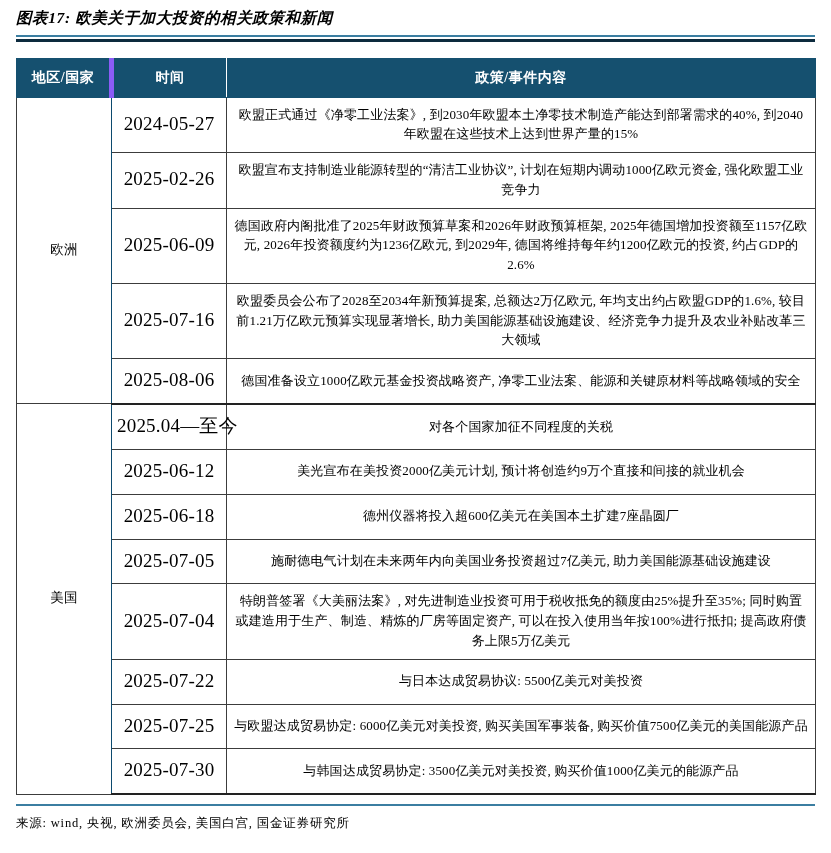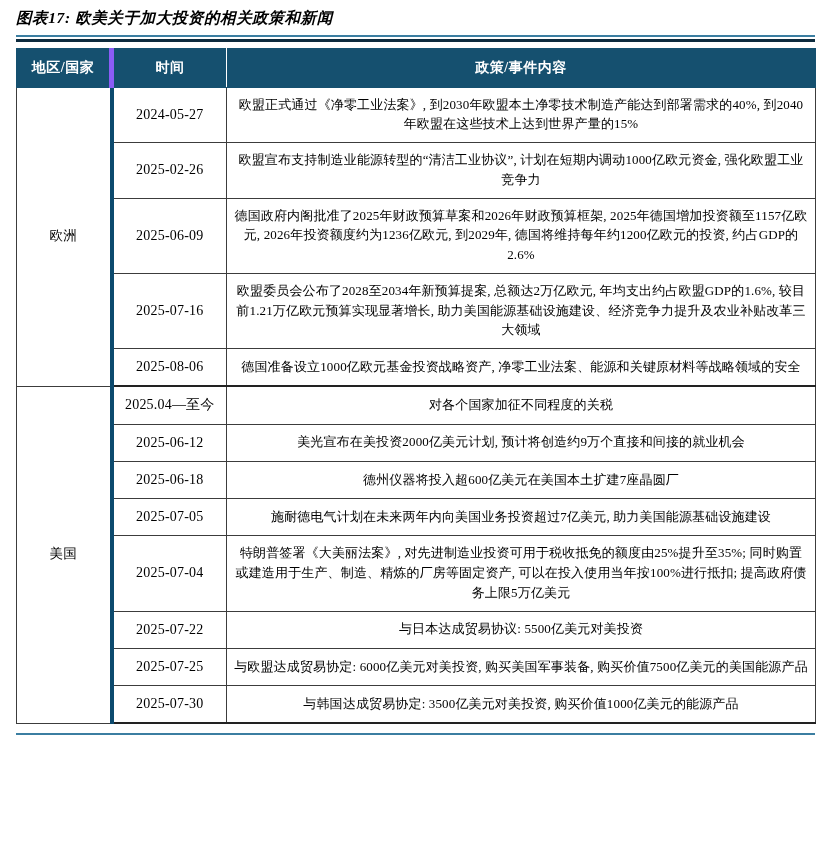--- a/index.html
+++ b/index.html
@@ -41,21 +41,21 @@
     margin: 1px 0 0 0;
   }
   .rule-dark {
     height: 3px;
     background: #0d2b3e;
     margin: 2px 0 0 0;
   }
 
   
   .tbl-wrap {
-    margin-top: 6px;
+    margin-top: 16px;
   }
   table.policy {
     border-collapse: collapse;
     width: 799px;
     table-layout: fixed;
     font-size: 13px;
   }
   table.policy col.c-region { width: 95px; }
   table.policy col.c-date   { width: 115px; }
   table.policy col.c-body   { width: 589px; }
@@ -87,38 +87,38 @@
     letter-spacing: 0.15px;
   }
   td.region {
     text-align: center;
     border-left: 1px solid #3c3c3c;
     font-size: 13.5px;
   }
   td.date {
     text-align: center;
     white-space: nowrap;
-    font-size: 14px;
+    font-size: 19px;
     letter-spacing: 0.2px;
   }
   td.body {
     text-align: center;
     padding-left: 7px;
     padding-right: 7px;
   }
   tr.section-end td {
     border-bottom: 2px solid #222222;
   }
   tbody tr:last-child td {
     border-bottom: 2px solid #222222;
   }
   tbody tr:first-child td {
     border-top: 1px solid #3c3c3c;
   }
-  td.region-eu  { border-right: 4px solid #0c4a6e; }
+  td.region-eu  { border-right: 1px solid #0c4a6e; }
 
   
   .foot-rule {
     height: 2px;
     background: #3b7ea1;
     margin-top: 9px;
   }
   .source {
     font-size: 12.5px;
     padding-top: 9px;
@@ -202,14 +202,15 @@
           </tr>
           <tr>
             <td class="date">2025-07-30</td>
             <td class="body">与韩国达成贸易协定: 3500亿美元对美投资, 购买价值1000亿美元的能源产品</td>
           </tr>
         </tbody>
     </table>
   </div>
 
   <div class="foot-rule"></div>
+  <div class="source">来源: wind, 央视, 欧洲委员会, 美国白宫, 国金证券研究所</div>
 
 </div>
 
 </body></html>

